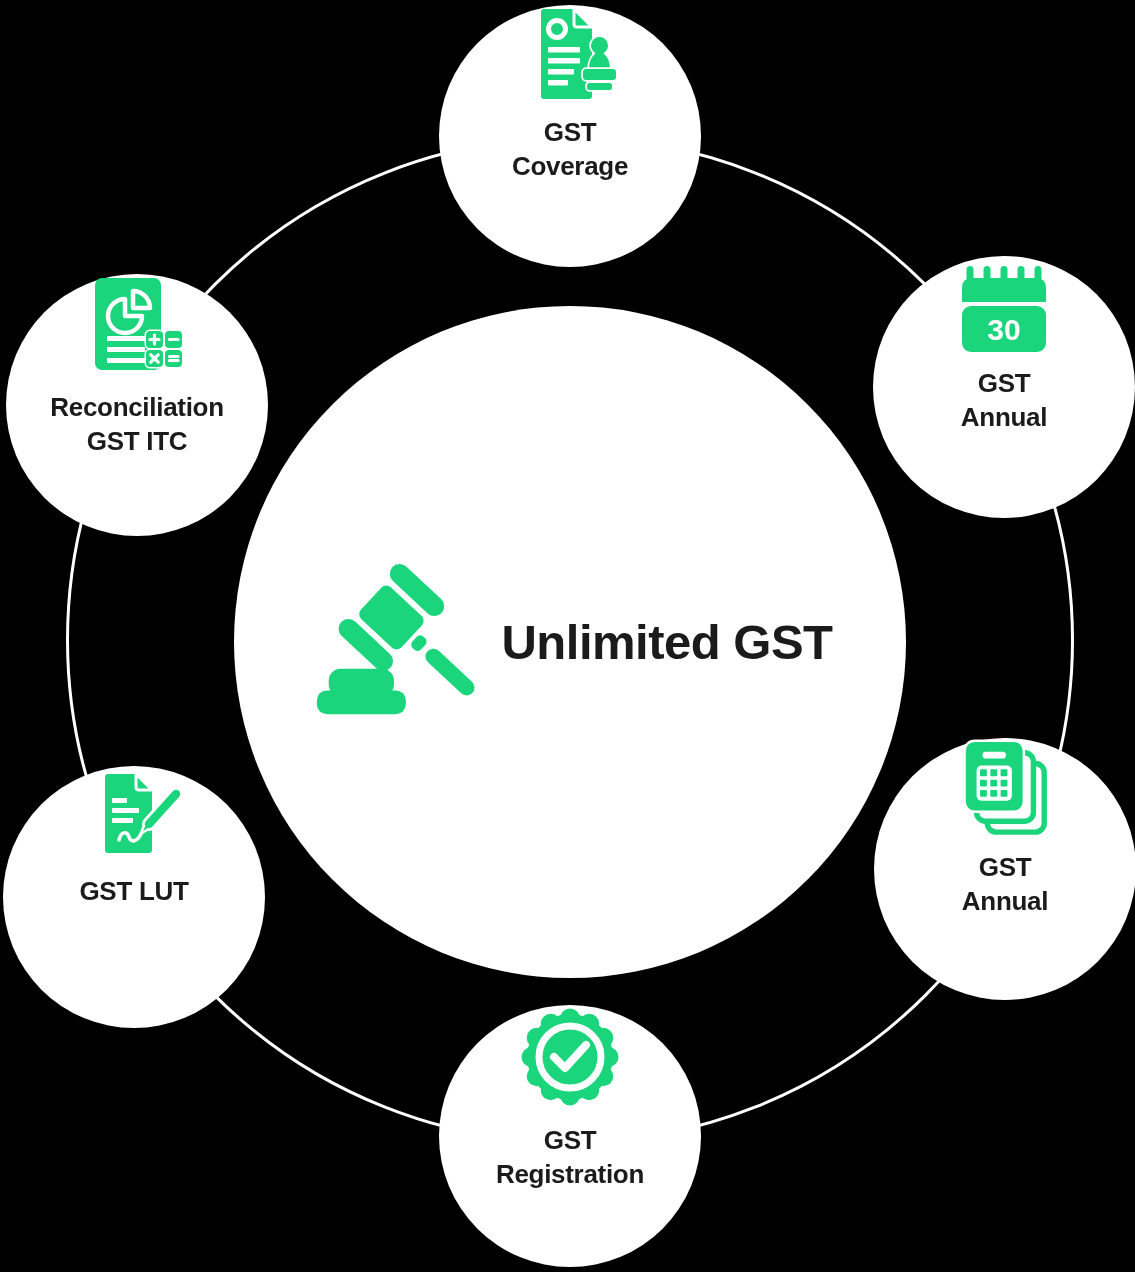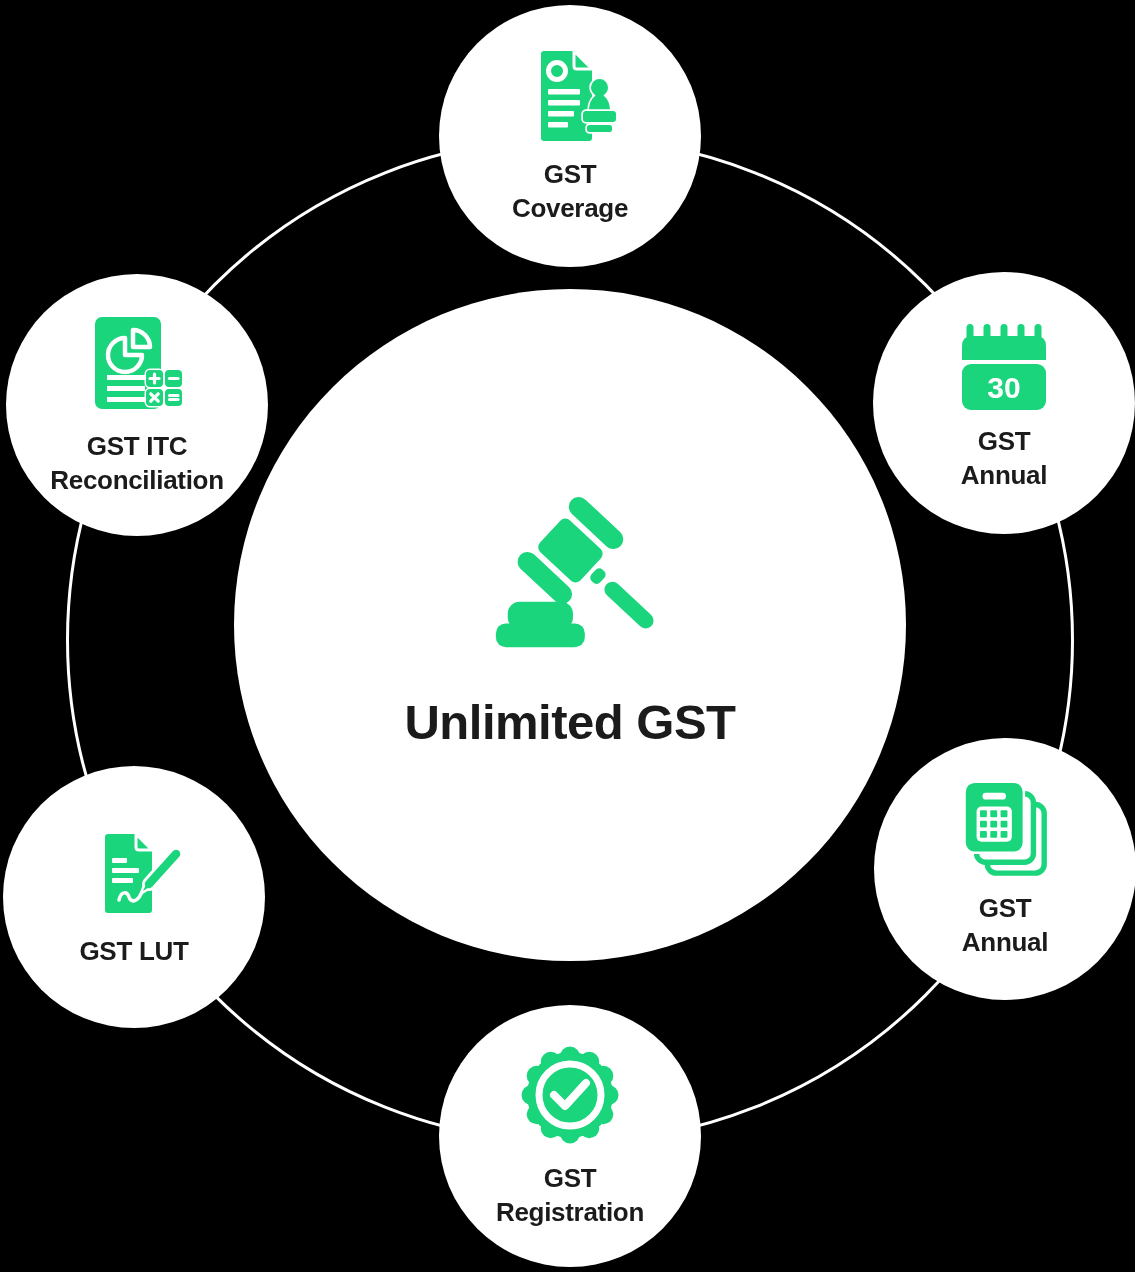--- a/index.html
+++ b/index.html
@@ -5,38 +5,38 @@
   html,body{margin:0;padding:0;background:#000;}
   .stage{
     position:relative;width:1135px;height:1272px;background:#000;
     overflow:hidden;font-family:"Liberation Sans",sans-serif;
   }
   .ring{
     position:absolute;left:66px;top:136px;width:1008px;height:1008px;
     border:3px solid #fff;border-radius:50%;box-sizing:border-box;
   }
   .center-circle{
-    position:absolute;left:234px;top:289px;width:672px;height:672px;
+    position:absolute;left:234px;top:306px;width:672px;height:672px;
     border-radius:50%;background:#fff;
-    display:flex;flex-direction:column;align-items:center;justify-content:center;gap:26px;
+    display:flex;flex-direction:row;align-items:center;justify-content:center;gap:26px;
   }
   .center-title{
     font-weight:700;font-size:49px;line-height:75px;color:#1b1b1b;
     text-align:center;letter-spacing:-0.5px;
   }
   .sat{
     position:absolute;width:262px;height:262px;border-radius:50%;background:#fff;
-    display:flex;flex-direction:column;align-items:center;justify-content:center;gap:14px;
+    display:flex;flex-direction:column;align-items:center;justify-content:flex-start;gap:14px;
   }
   .sat-label{
     font-weight:700;font-size:26px;line-height:34px;color:#1b1b1b;
     text-align:center;letter-spacing:-0.3px;
   }
   .sat--top{left:439px;top:5px;}
-  .sat--topright{left:873px;top:272px;}
+  .sat--topright{left:873px;top:256px;}
   .sat--right{left:874px;top:738px;}
   .sat--bottom{left:439px;top:1005px;}
   .sat--bottomleft{left:3px;top:766px;}
   .sat--topleft{left:6px;top:274px;}
   svg{display:block;}
   .cal-num{
     font-family:"Liberation Sans",sans-serif;font-weight:700;font-size:30px;fill:#ffffff;
   }
 </style>
 </head>
@@ -197,18 +197,18 @@
         <rect x="78" y="76" width="17" height="17" rx="4"></rect>
       </g>
       <g stroke="#fff" stroke-width="3.2" stroke-linecap="round" fill="none">
         <path d="M67.5,61 V70 M63,65.5 H72"></path>
         <path d="M82.5,65.5 H91"></path>
         <path d="M63.8,80.8 L71.2,88.2 M71.2,80.8 L63.8,88.2"></path>
         <path d="M82.5,82.5 H91 M82.5,86.5 H91"></path>
       </g>
     </svg>
     <div class="sat-label">
+      <div>Reconciliation</div>
       <div>GST ITC</div>
-      <div>Reconciliation</div>
     </div>
   </div>
 
 </div>
 
 </body></html>

